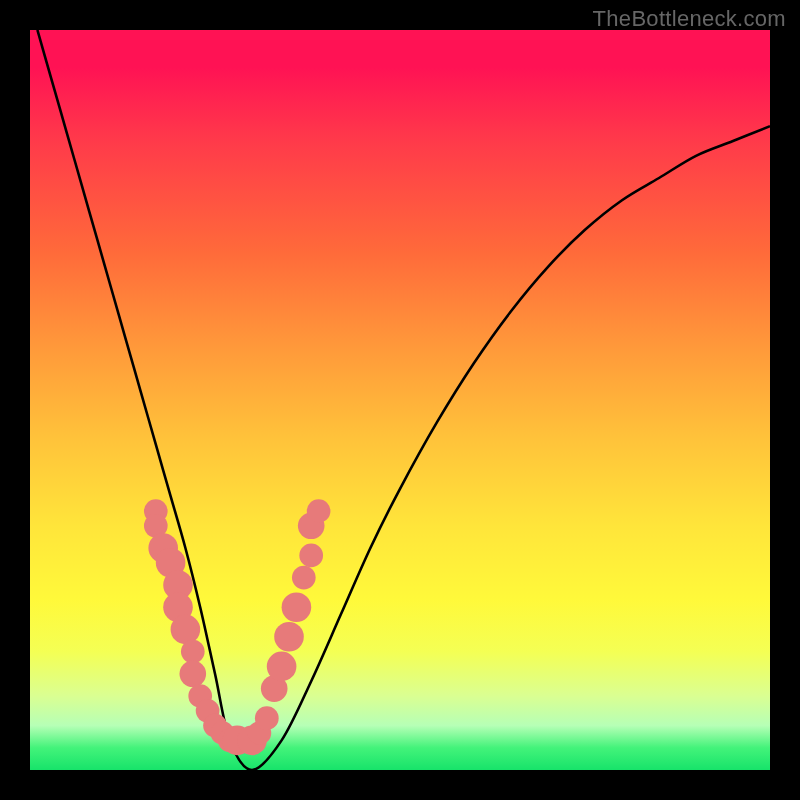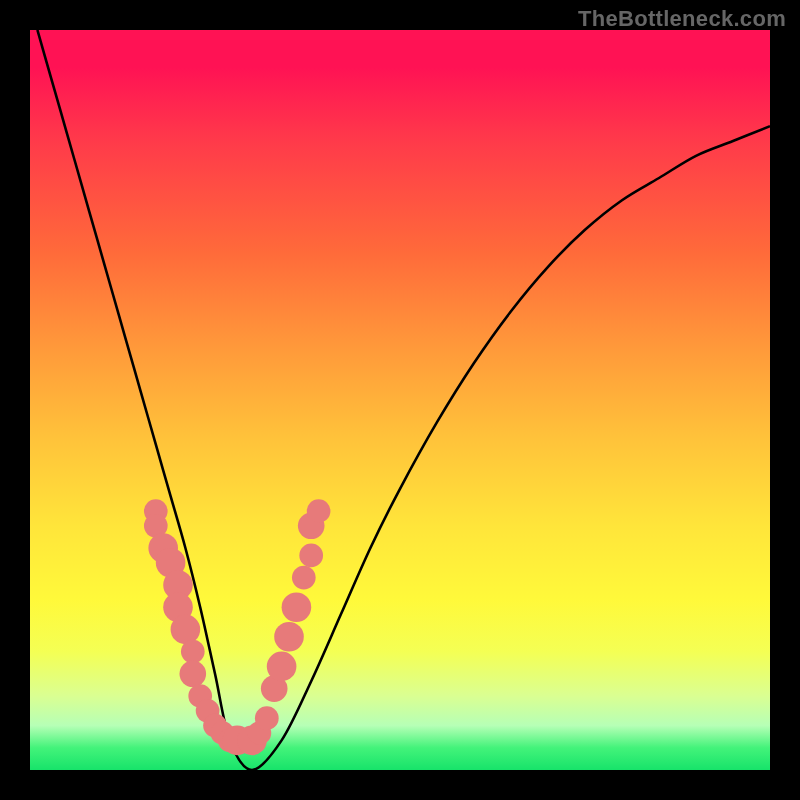--- a/index.html
+++ b/index.html
@@ -44,21 +44,21 @@
       #43f37a 97%,
       #17e36a 100%
     );
   }
   .watermark {
     position: absolute;
     top: 6px;
     right: 14px;
     color: #666;
     font-size: 22px;
-    font-weight: 700;
+    font-weight: 400;
     letter-spacing: 0.3px;
     user-select: none;
   }
   svg.curve {
     position: absolute;
     inset: 0;
     width: 100%;
     height: 100%;
   }
 </style>

